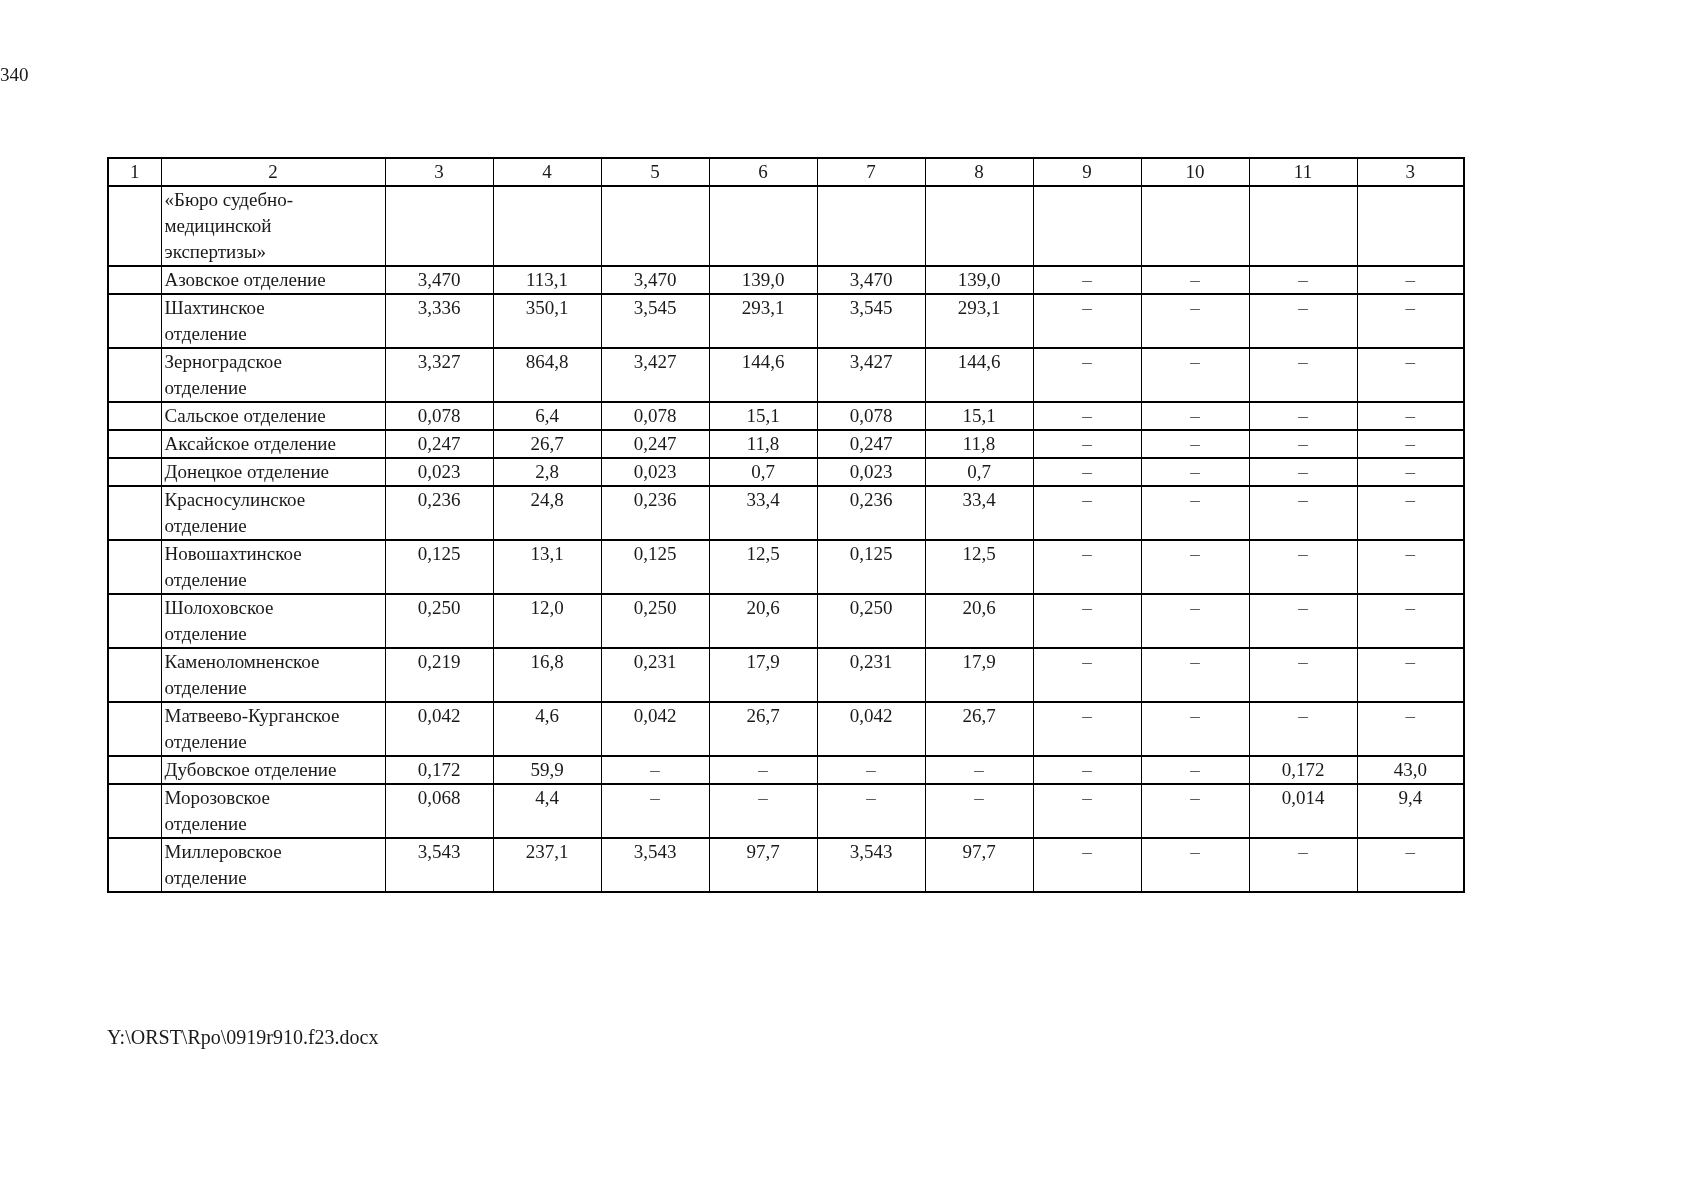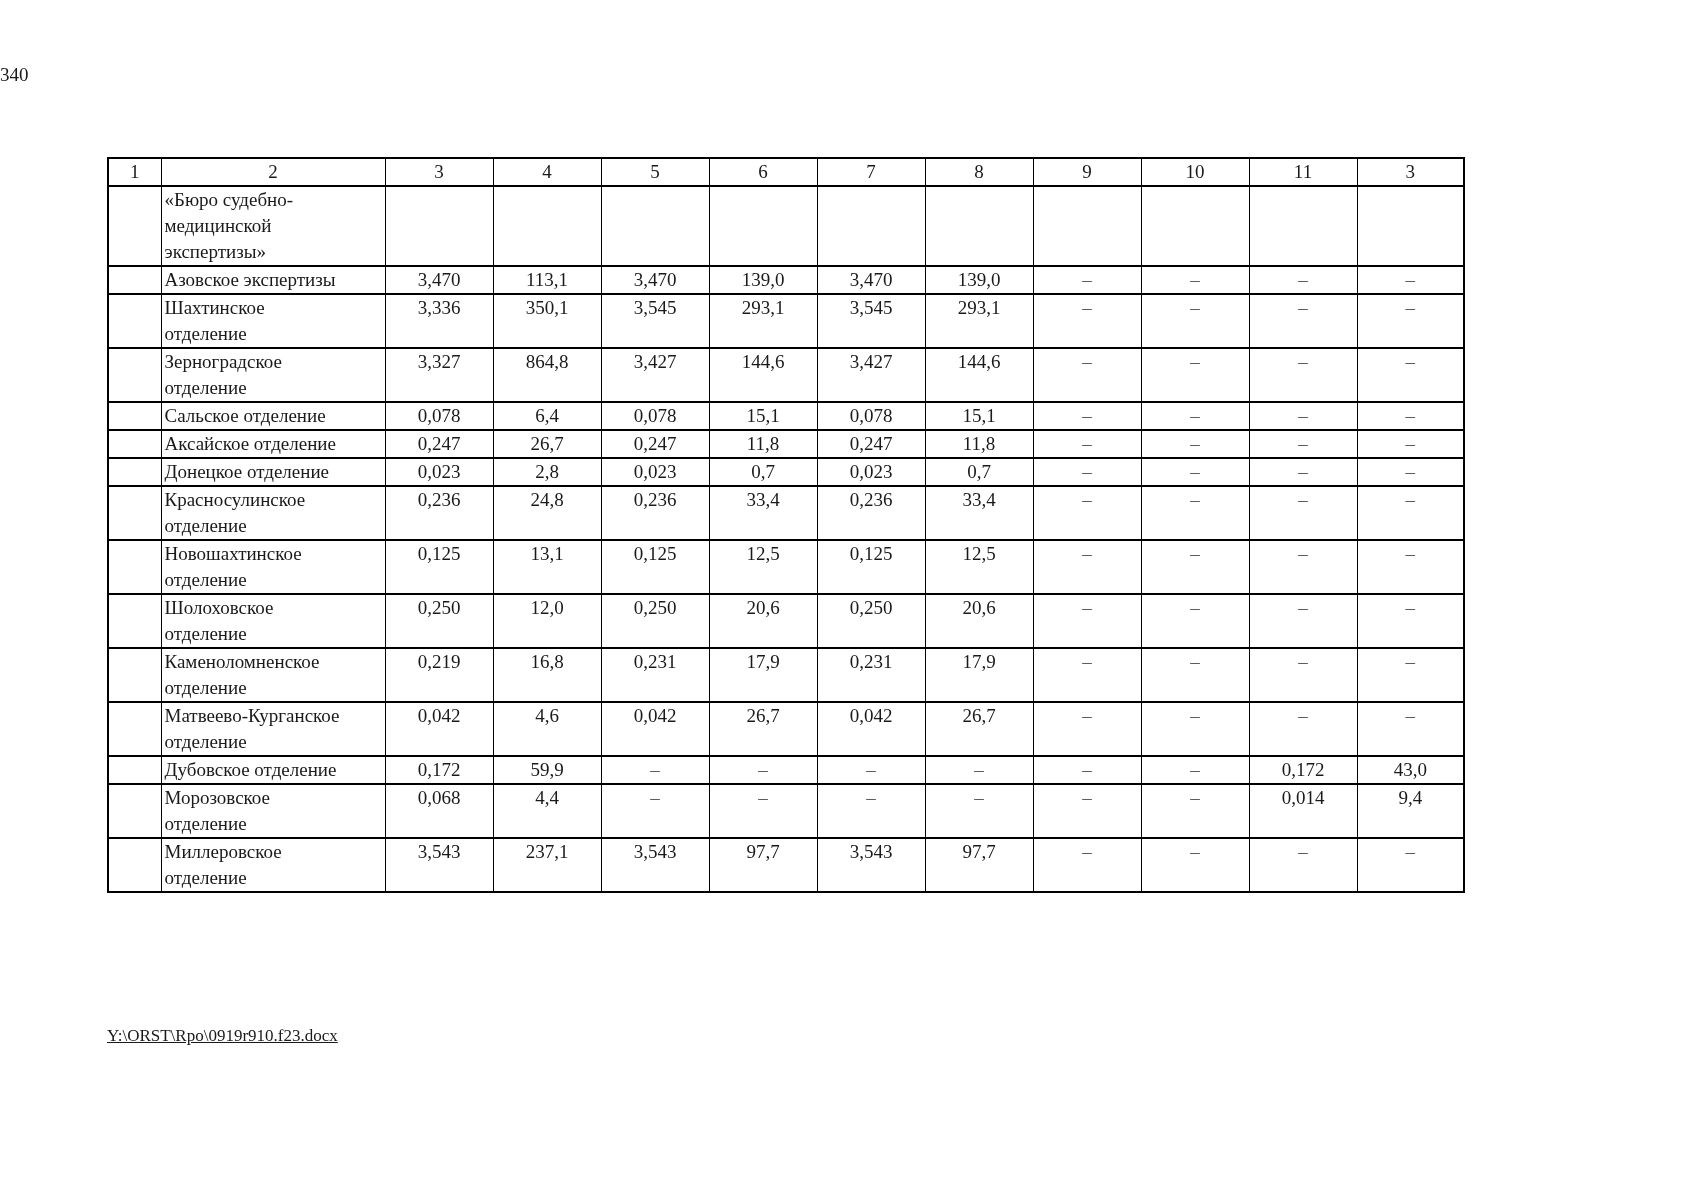--- a/index.html
+++ b/index.html
@@ -55,22 +55,21 @@
   .doc-table td.val {
     text-align: center;
   }
   .doc-table td.val.dash {
     color: #555;
   }
   .footer-path {
     position: absolute;
     top: 1026px;
     left: 107px;
-    font-size: 17px;
-    text-decoration: underline;
+    font-size: 20px;
   }
 </style>
 </head>
 <body>
 
 <div class="page-number">340</div>
 
 <table class="doc-table">
   <colgroup>
     <col style="width:53px">
@@ -114,21 +113,21 @@
         <td class="val"></td>
         <td class="val"></td>
         <td class="val"></td>
         <td class="val"></td>
         <td class="val"></td>
         <td class="val"></td>
         <td class="val"></td>
       </tr>
       <tr>
     <td class="idx"></td>
-    <td class="name">Азовское экспертизы</td>
+    <td class="name">Азовское отделение</td>
   <td class="val">3,470</td>
         <td class="val">113,1</td>
         <td class="val">3,470</td>
         <td class="val">139,0</td>
         <td class="val">3,470</td>
         <td class="val">139,0</td>
         <td class="val dash">–</td>
         <td class="val dash">–</td>
         <td class="val dash">–</td>
         <td class="val dash">–</td>

